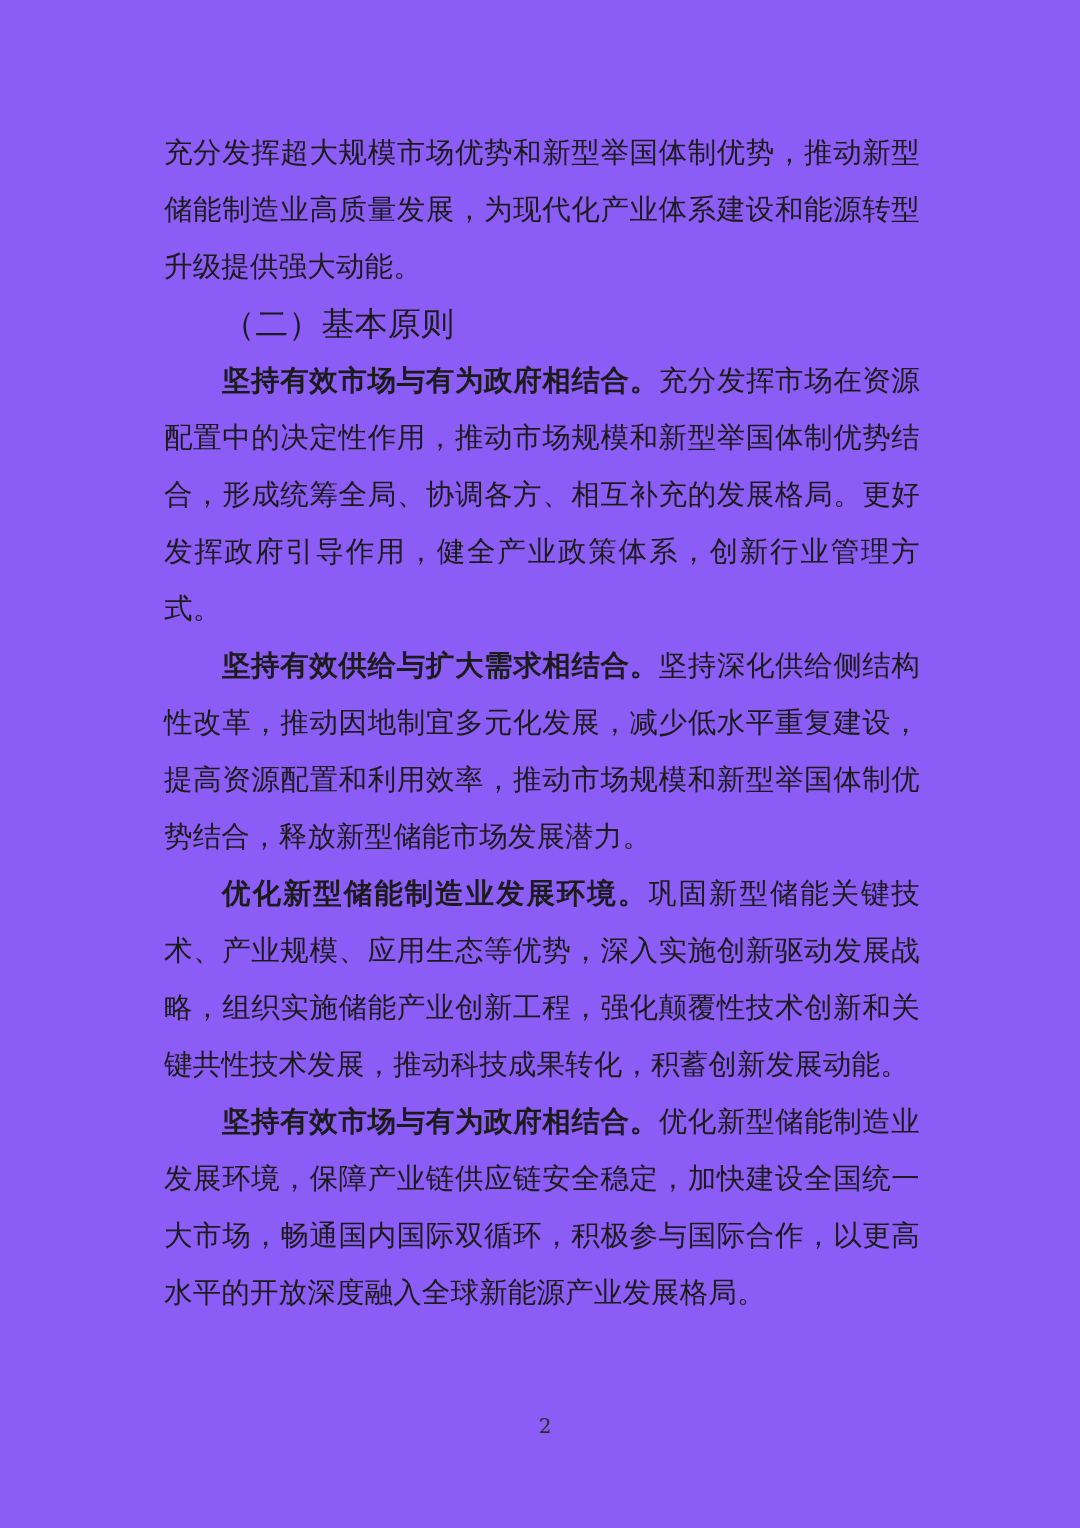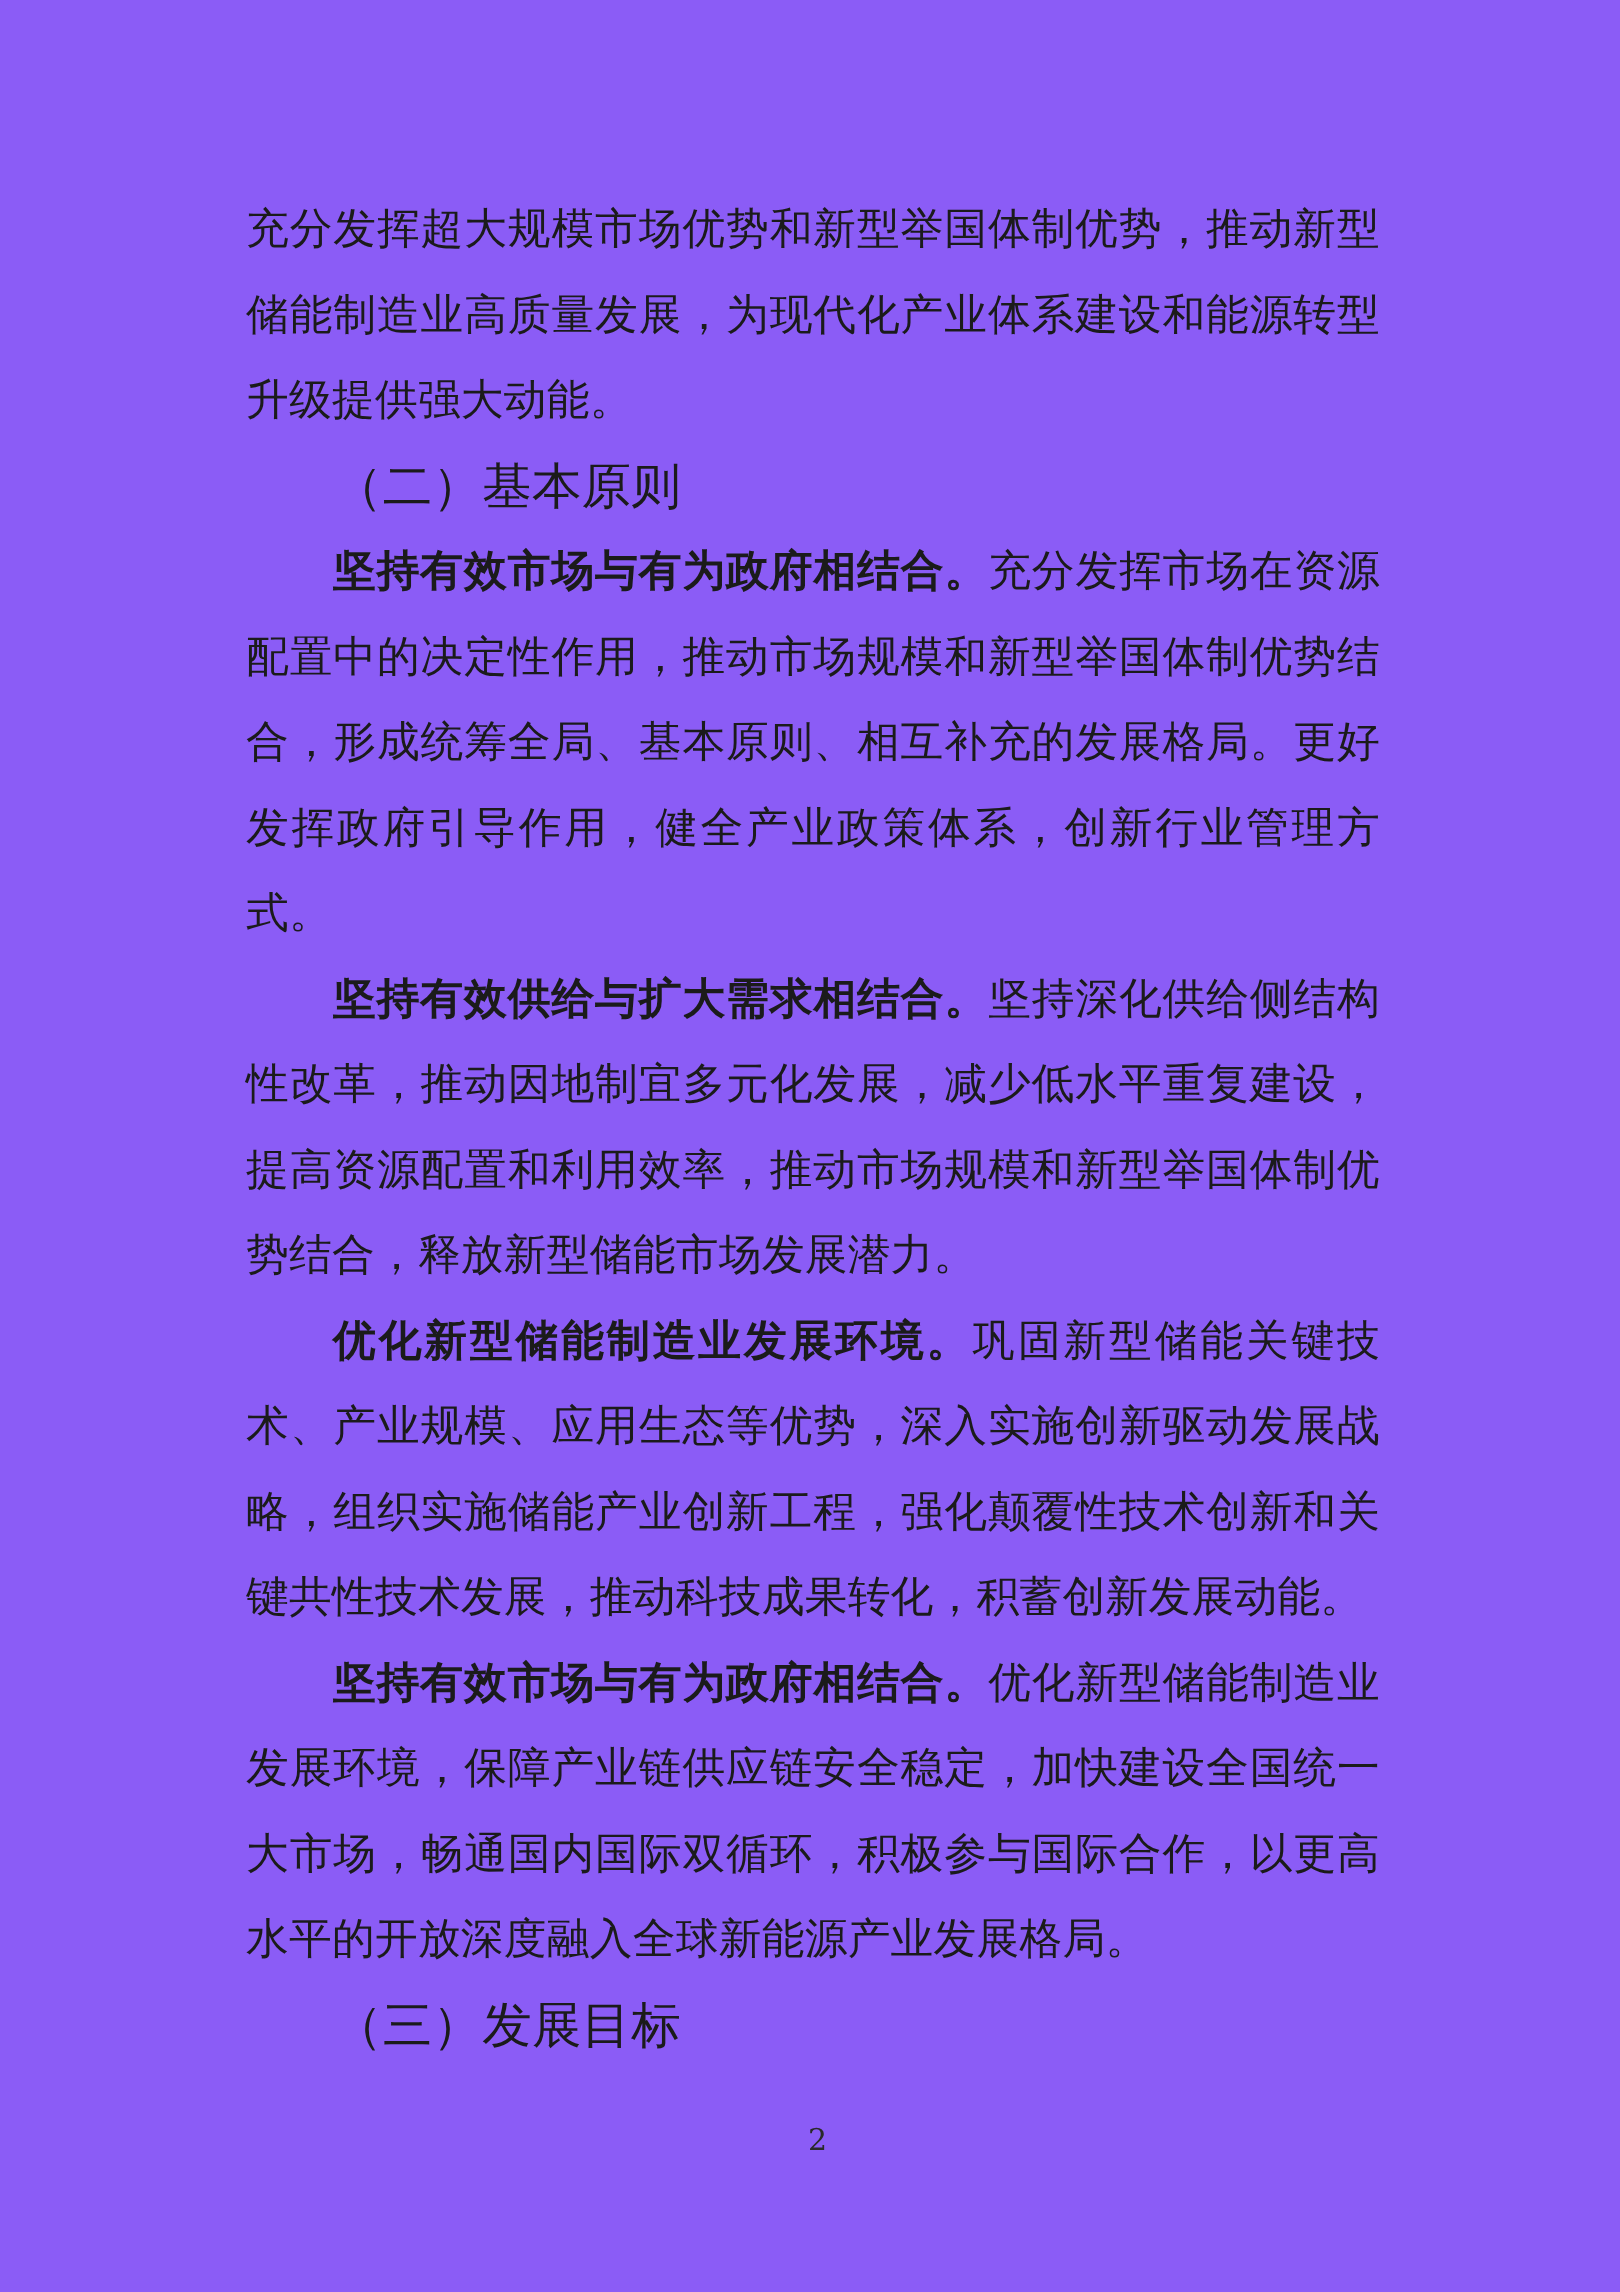--- a/index.html
+++ b/index.html
@@ -69,28 +69,27 @@
 <body>
 
 <div id="page">
 
   <div id="text-column">
 
     <p class="para">充分发挥超大规模市场优势和新型举国体制优势，推动新型储能制造业高质量发展，为现代化产业体系建设和能源转型升级提供强大动能。</p>
 
     <p class="heading">（二）基本原则</p>
 
-    <p class="para indent"><span class="lead">坚持有效市场与有为政府相结合。</span><span>充分发挥市场在资源配置中的决定性作用，推动市场规模和新型举国体制优势结合，形成统筹全局、基本原则、相互补充的发展格局。更好发挥政府引导作用，健全产业政策体系，创新行业管理方式。</span></p>
+    <p class="para indent"><span class="lead">坚持有效市场与有为政府相结合。</span><span>充分发挥市场在资源配置中的决定性作用，推动市场规模和新型举国体制优势结合，形成统筹全局、协调各方、相互补充的发展格局。更好发挥政府引导作用，健全产业政策体系，创新行业管理方式。</span></p>
 
     <p class="para indent"><span class="lead">坚持有效供给与扩大需求相结合。</span><span>坚持深化供给侧结构性改革，推动因地制宜多元化发展，减少低水平重复建设，提高资源配置和利用效率，推动市场规模和新型举国体制优势结合，释放新型储能市场发展潜力。</span></p>
 
     <p class="para indent"><span class="lead">优化新型储能制造业发展环境。</span><span>巩固新型储能关键技术、产业规模、应用生态等优势，深入实施创新驱动发展战略，组织实施储能产业创新工程，强化颠覆性技术创新和关键共性技术发展，推动科技成果转化，积蓄创新发展动能。</span></p>
 
     <p class="para indent"><span class="lead">坚持有效市场与有为政府相结合。</span><span>优化新型储能制造业发展环境，保障产业链供应链安全稳定，加快建设全国统一大市场，畅通国内国际双循环，积极参与国际合作，以更高水平的开放深度融入全球新能源产业发展格局。</span></p>
 
-    <p class="heading">（三）发展目标</p>
 
 
   </div>
 
   <div id="page-number">2</div>
 
 </div>
 
 </body></html>

